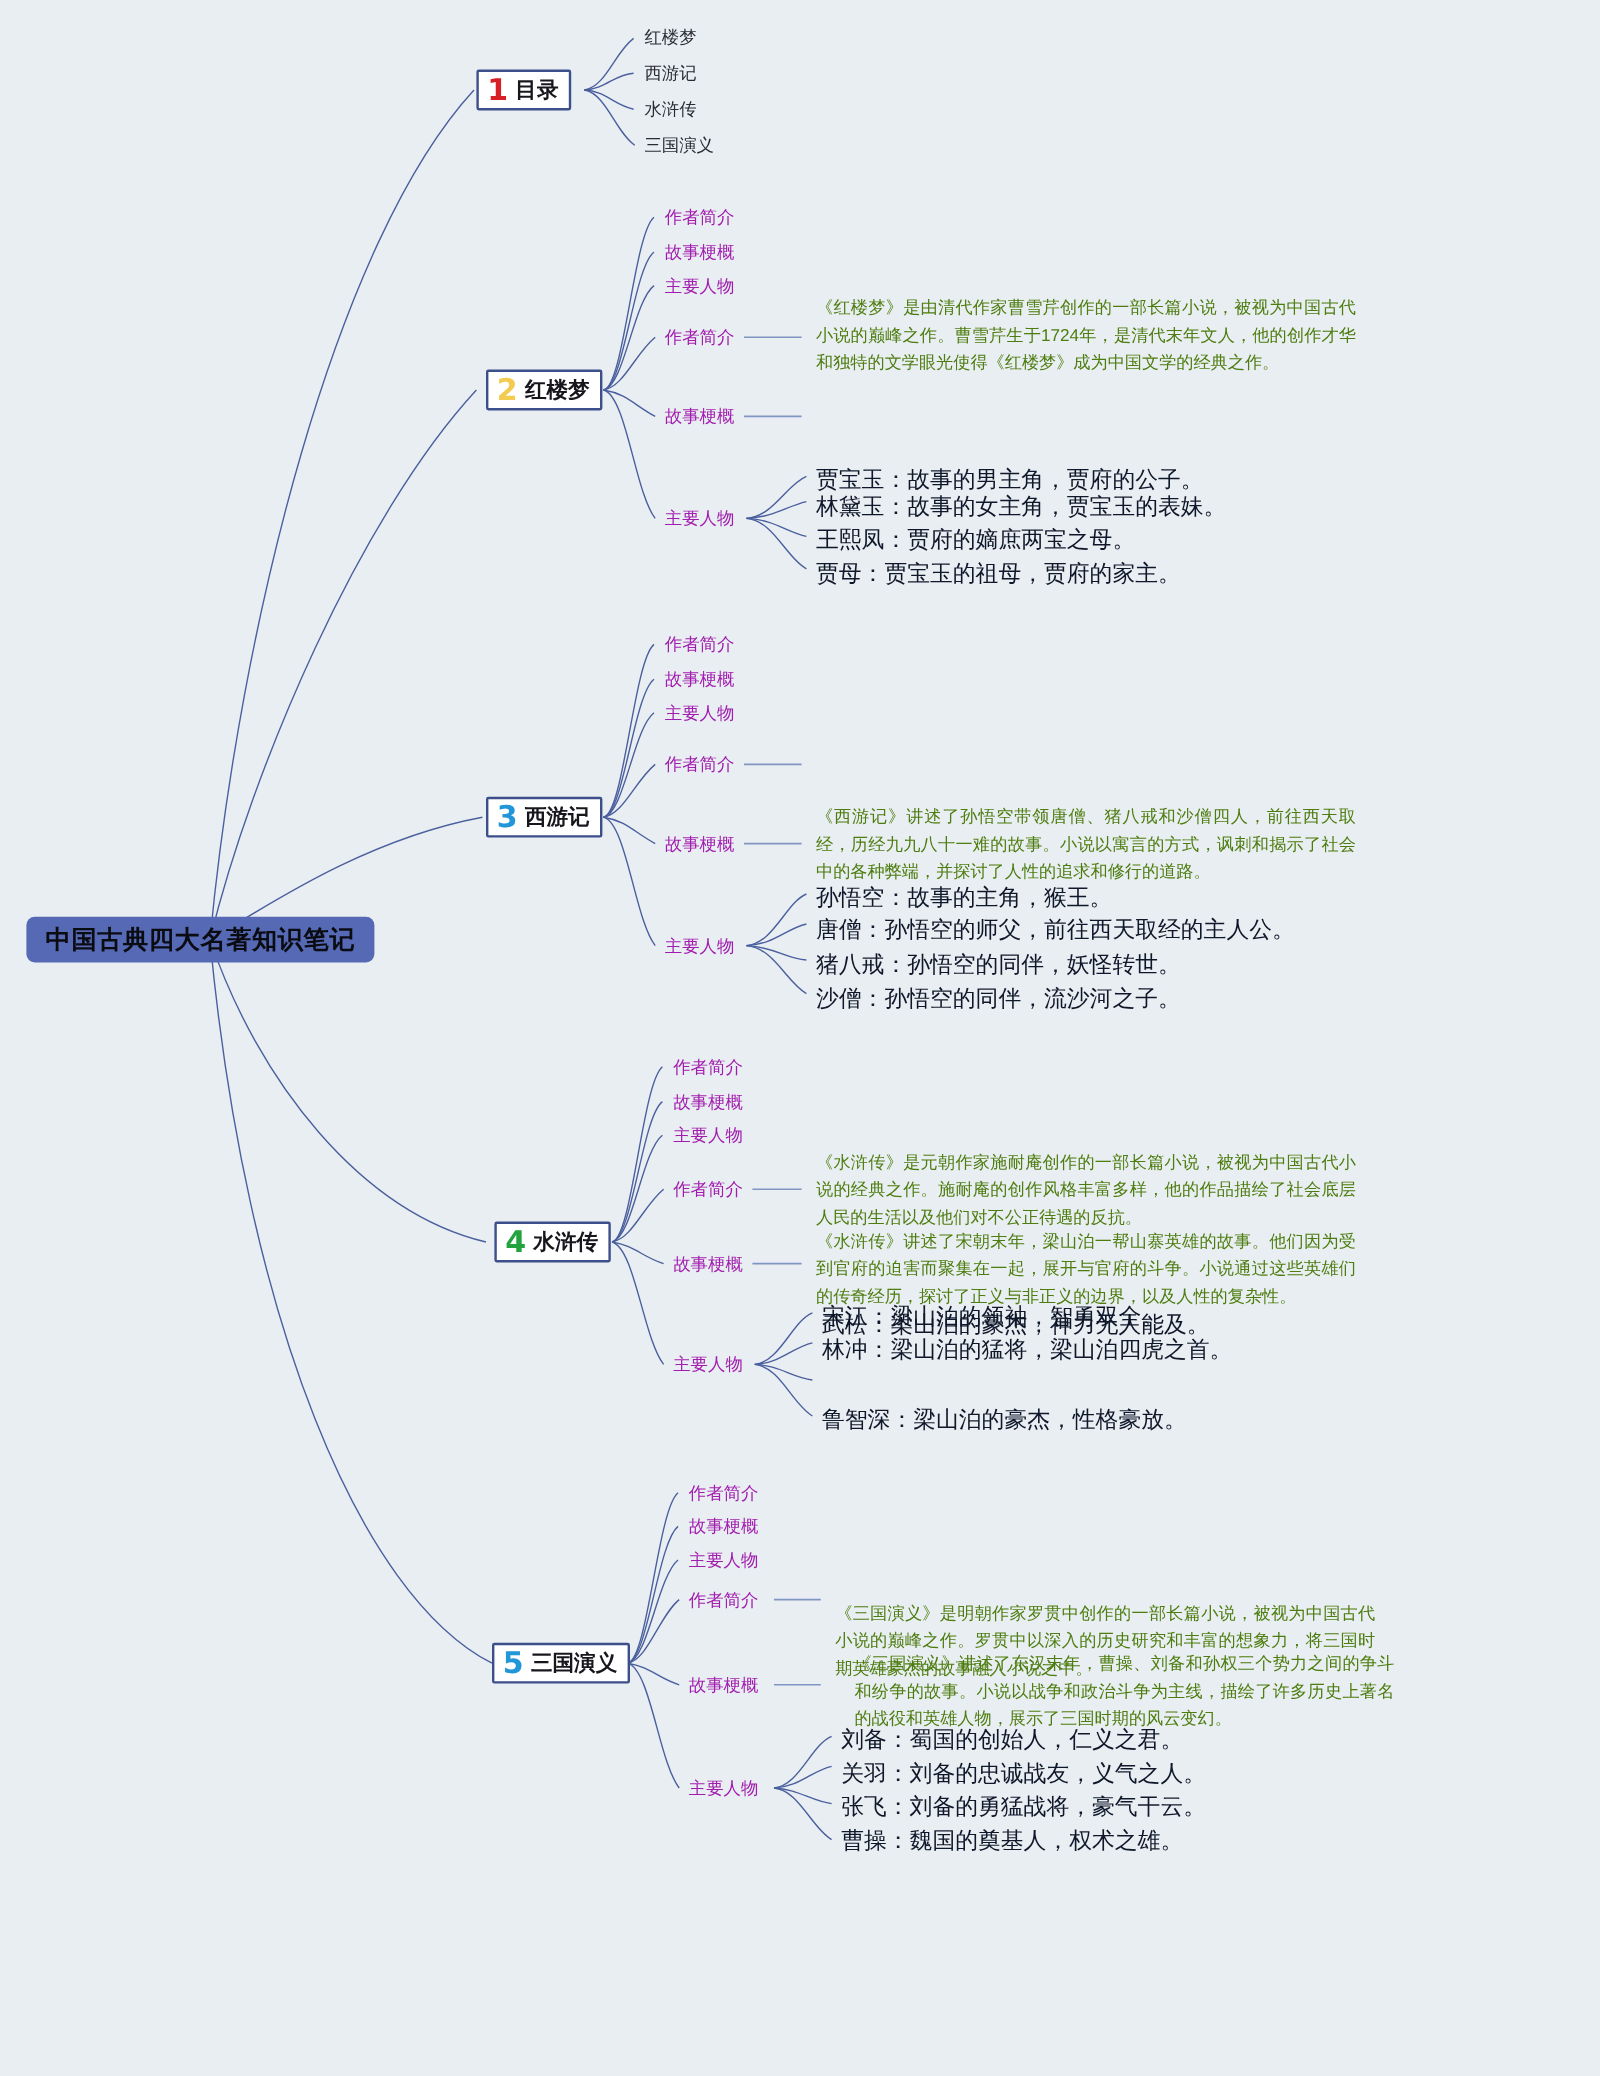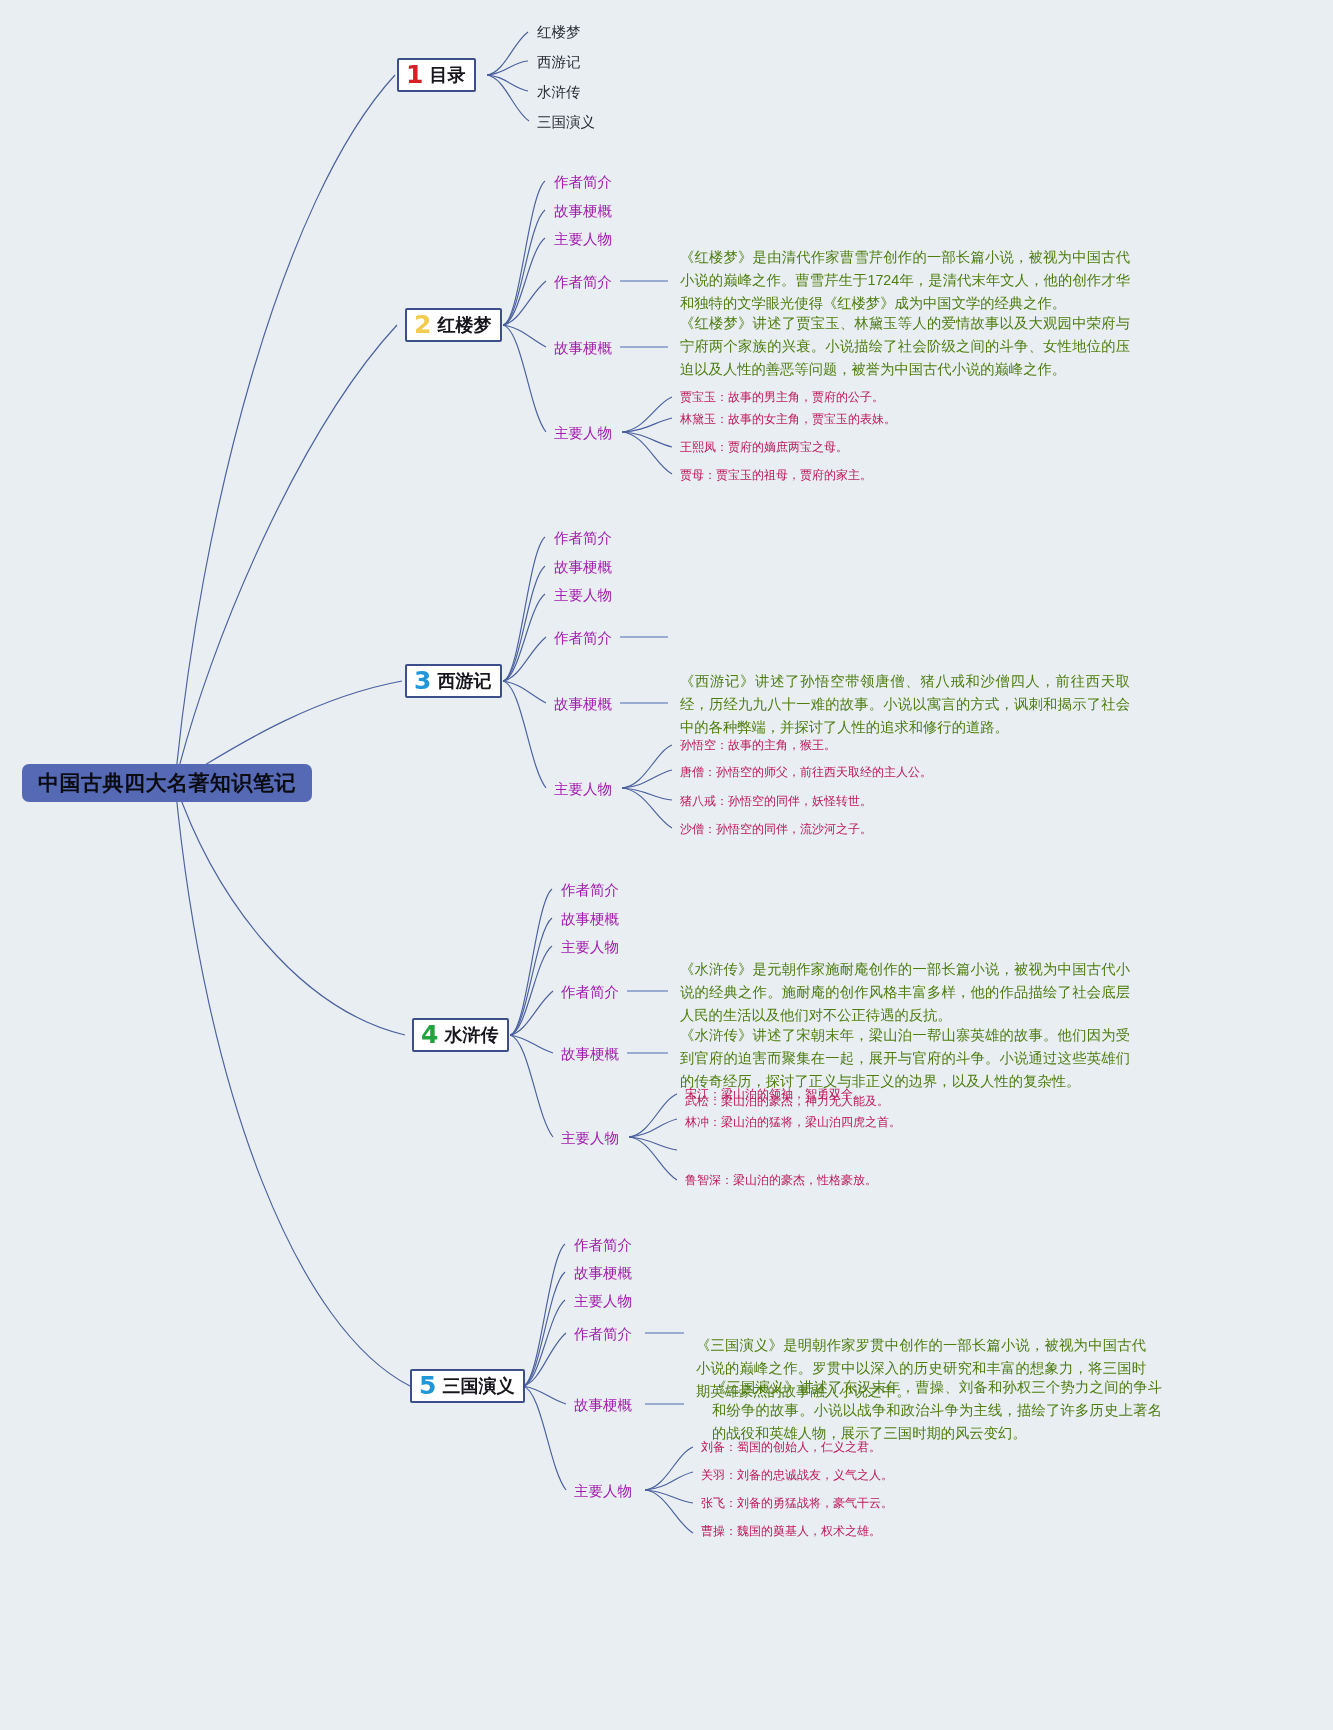--- a/index.html
+++ b/index.html
@@ -96,22 +96,22 @@
     position: absolute;
     font-size: 14.3px;
     color: #4d7c0f;
     line-height: 1.62;
     text-align: justify;
     text-indent: 0;
   }
   
   .char-line {
     position: absolute;
-    font-size: 12px;
-    color: #be185d;
+    font-size: 19px;
+    color: #0f172a;
     white-space: nowrap;
     line-height: 1;
     text-align: center;
   }
 </style>
 </head>
 <body>
 
 <div id="canvas">
 
@@ -230,21 +230,20 @@
   </div>
   <div class="topic-label" style="left:554px; top:175px;">作者简介</div>
   <div class="topic-label" style="left:554px; top:204px;">故事梗概</div>
   <div class="topic-label" style="left:554px; top:232px;">主要人物</div>
 
   <div class="topic-label" style="left:554px; top:275px;">作者简介</div>
   <div class="topic-label" style="left:554px; top:341px;">故事梗概</div>
   <div class="topic-label" style="left:554px; top:426px;">主要人物</div>
 
   <div class="para" style="left:680px; top:246px; width:450px;">《红楼梦》是由清代作家曹雪芹创作的一部长篇小说，被视为中国古代小说的巅峰之作。曹雪芹生于1724年，是清代末年文人，他的创作才华和独特的文学眼光使得《红楼梦》成为中国文学的经典之作。</div>
-  <div class="para" style="left:680px; top:312px; width:450px;">《红楼梦》讲述了贾宝玉、林黛玉等人的爱情故事以及大观园中荣府与宁府两个家族的兴衰。小说描绘了社会阶级之间的斗争、女性地位的压迫以及人性的善恶等问题，被誉为中国古代小说的巅峰之作。</div>
 
   <div class="char-line" style="left:680px; top:391px;">贾宝玉：故事的男主角，贾府的公子。</div>
   <div class="char-line" style="left:680px; top:413px;">林黛玉：故事的女主角，贾宝玉的表妹。</div>
   <div class="char-line" style="left:680px; top:441px;">王熙凤：贾府的嫡庶两宝之母。</div>
   <div class="char-line" style="left:680px; top:469px;">贾母：贾宝玉的祖母，贾府的家主。</div>
 
   <div class="branch-node" style="left:405px; top:664px;">
     <span class="num" style="color:#2196d8;">3</span>
     <span class="btext">西游记</span>
   </div>

